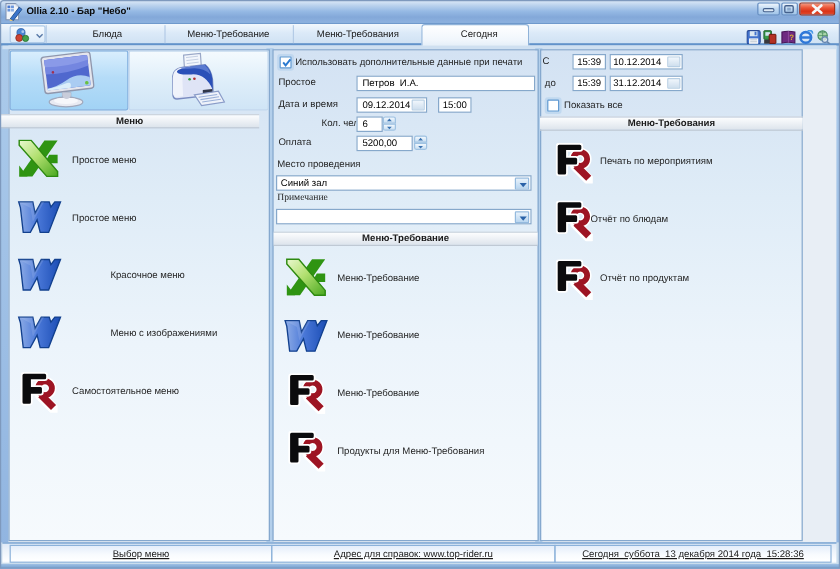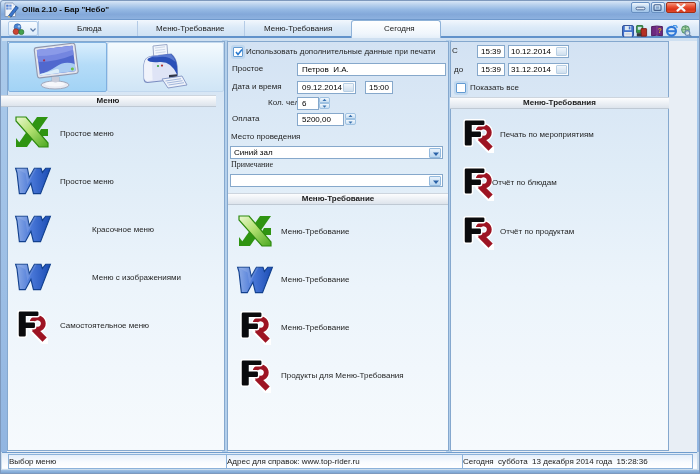--- a/index.html
+++ b/index.html
@@ -62,21 +62,21 @@
 .spin .up,.spin .dn { position:absolute; left:0; width:11px; height:6px;
   background:linear-gradient(180deg,#f2f8fd,#c9dff2); border:1px solid #9fc2e2; }
 .spin .up { top:0; border-radius:2px 2px 0 0; }
 .spin .dn { top:6px; border-radius:0 0 2px 2px; }
 .combobtn { position:absolute; right:1px; top:1px; width:12px; height:10px;
   background:linear-gradient(180deg,#e8f2fb,#b9d6f0); border:1px solid #94bade; border-radius:1px; }
 
 
 #statusbg { position:absolute; left:0; top:452px; width:700px; height:18px; background:#cadded; }
 .scell { position:absolute; top:454px; height:15px; background:linear-gradient(180deg,#e4eefa 0%,#f8fbfe 55%,#ffffff 100%);
-  border:1px solid #8cb2da; font-size:8px; line-height:13px; color:#1a1a1a; }
+  border:1px solid #8cb2da; text-align:center; font-size:8px; line-height:13px; color:#1a1a1a;text-decoration:underline; }
 #statusstrip { position:absolute; left:2px; top:452px; width:695px; height:17px;
   border-top:1px solid #6f9ccd; background:linear-gradient(180deg,#dfeaf7 0%,#eef4fb 40%,#fdfeff 90%,#f2f7fc 100%); }
 #bottomedge { position:absolute; left:0; top:470px; width:700px; height:4px;
   background:linear-gradient(180deg,#9fc0e4,#6e9bcd); }
 </style>
 </head>
 <body>
 
 <div id="titlebar"></div>
 <svg class="abs" style="left:4px;top:2px" width="15" height="16" viewBox="0 0 15 16">

